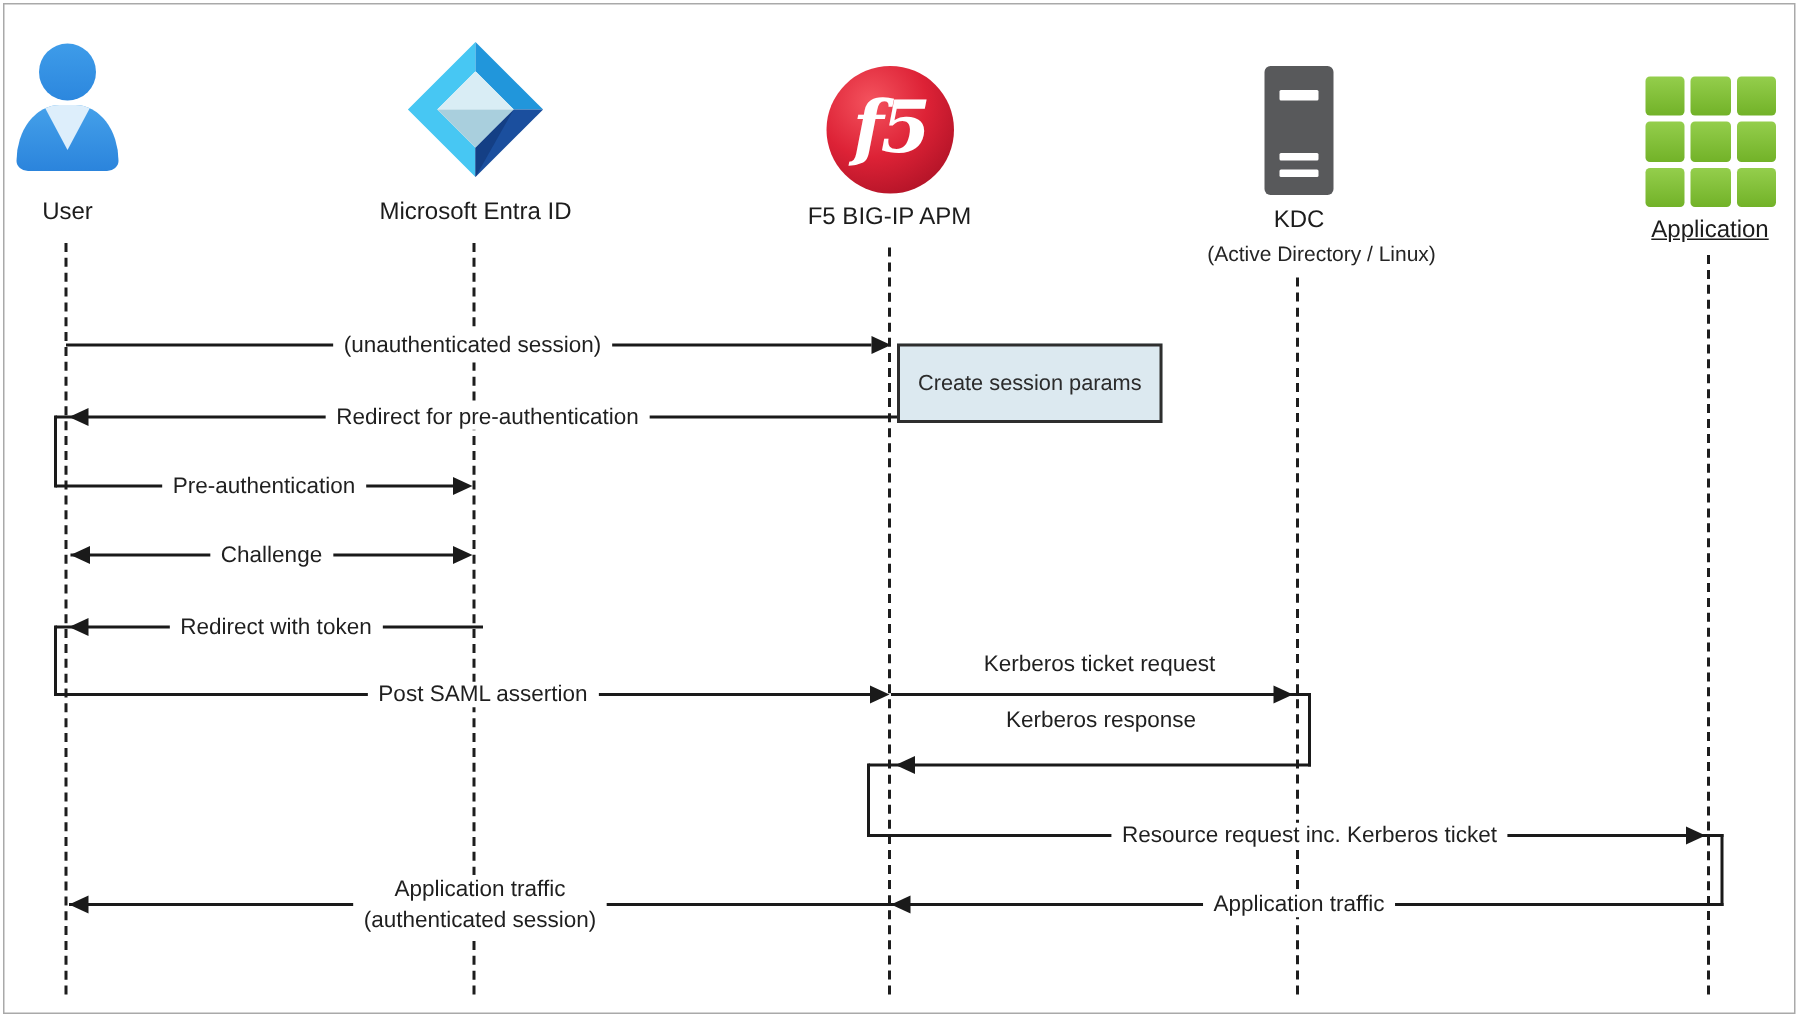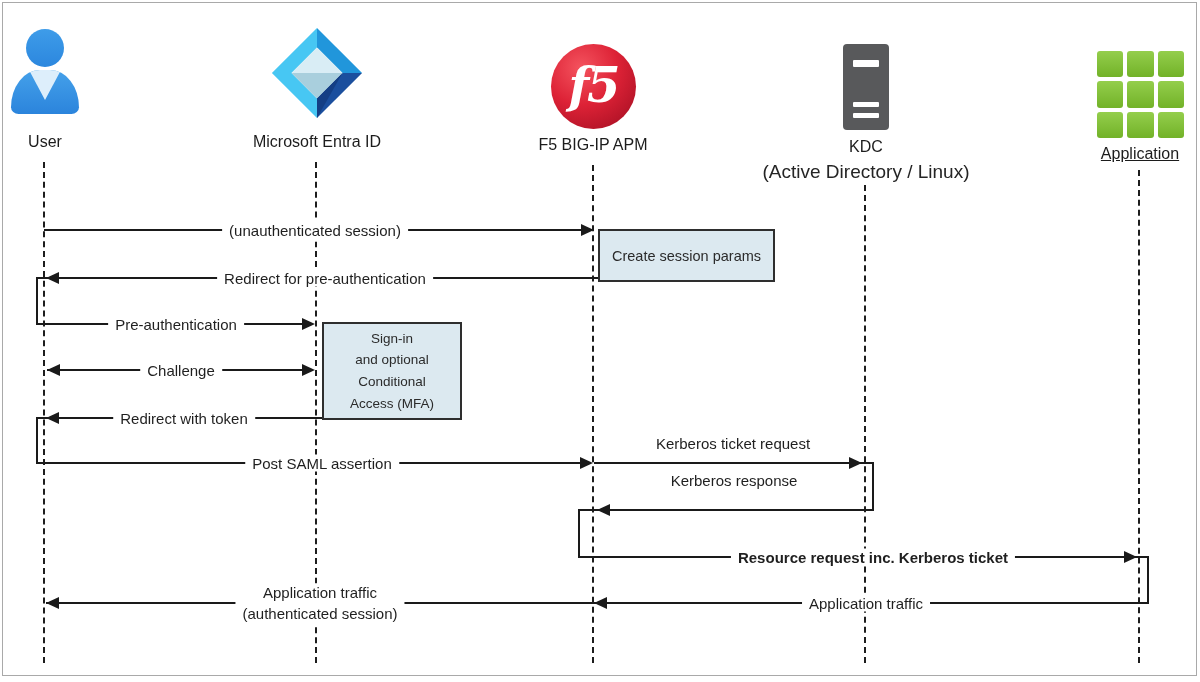--- a/index.html
+++ b/index.html
@@ -3,21 +3,21 @@
 <meta charset="utf-8">
 <style>
   * { margin:0; padding:0; box-sizing:border-box; }
   html,body { background:#fff; }
   body { font-family:"Liberation Sans", sans-serif; }
   #canvas { position:relative; width:1200px; height:682px; background:#fff; overflow:hidden; }
   .frame { position:absolute; left:2px; top:2px; width:1195px; height:674px; border:1px solid #a9a9a9; pointer-events:none; }
 
   
   .actor-label { position:absolute; transform:translateX(-50%); font-size:16px; color:#1c1c1c; white-space:nowrap; }
-  .actor-sublabel { position:absolute; transform:translateX(-50%); font-size:19px; color:#252525; white-space:nowrap; }
+  .actor-sublabel { position:absolute; transform:translateX(-50%); font-size:14px; color:#252525; white-space:nowrap;margin-left:15px; }
 
   
   .lifeline { position:absolute; width:0; border-left:2px dashed #1d1d1d; }
 
   
   .hline { position:absolute; height:2px; background:#1a1a1a; }
   .vline { position:absolute; width:2px; background:#1a1a1a; }
   .ah-r { position:absolute; width:0; height:0; border-top:6px solid transparent; border-bottom:6px solid transparent; border-left:13px solid #1a1a1a; }
   .ah-l { position:absolute; width:0; height:0; border-top:6px solid transparent; border-bottom:6px solid transparent; border-right:13px solid #1a1a1a; }
 
@@ -143,26 +143,20 @@
     <div class="hline" style="left:37px; top:277px; width:561px;"></div>
     <div class="ah-l" style="left:46px; top:272px;"></div>
     <div class="vline" style="left:36px; top:277px; height:48px;"></div>
   </div>
 
   <div>
     <div class="hline" style="left:37px; top:323px; width:266px;"></div>
     <div class="ah-r" style="left:302px; top:318px;"></div>
   </div>
 
-  <div class="note multi" style="left:322px; top:322px; width:140px; height:98px;">
-    <span>Sign-in</span>
-    <span>and optional</span>
-    <span>Conditional</span>
-    <span>Access (MFA)</span>
-  </div>
 
   <div>
     <div class="hline" style="left:47px; top:369px; width:256px;"></div>
     <div class="ah-l" style="left:47px; top:364px;"></div>
     <div class="ah-r" style="left:302px; top:364px;"></div>
   </div>
 
   <div>
     <div class="hline" style="left:37px; top:417px; width:285px;"></div>
     <div class="ah-l" style="left:46px; top:412px;"></div>
@@ -202,20 +196,20 @@
     <div>(unauthenticated session)</div>
   </div>
 
   <div class="mlabel" style="left:325px; top:278px;">Redirect for pre-authentication</div>
   <div class="mlabel" style="left:176px; top:324px;">Pre-authentication</div>
   <div class="mlabel" style="left:181px; top:370px;">Challenge</div>
   <div class="mlabel" style="left:184px; top:418px;">Redirect with token</div>
   <div class="mlabel" style="left:322px; top:463px;">Post SAML assertion</div>
   <div class="mlabel" style="left:733px; top:443px;">Kerberos ticket request</div>
   <div class="mlabel" style="left:734px; top:480px;">Kerberos response</div>
-  <div class="mlabel" style="left:873px; top:557px;font-weight:bold;">Resource request inc. Kerberos ticket</div>
+  <div class="mlabel" style="left:873px; top:557px;">Resource request inc. Kerberos ticket</div>
   <div class="mlabel" style="left:866px; top:603px;">Application traffic</div>
 
   <div class="mlabel2" style="left:320px; top:604px;">
     <div>Application traffic</div>
     <div>(authenticated session)</div>
   </div>
 </div>
 
 </body></html>

